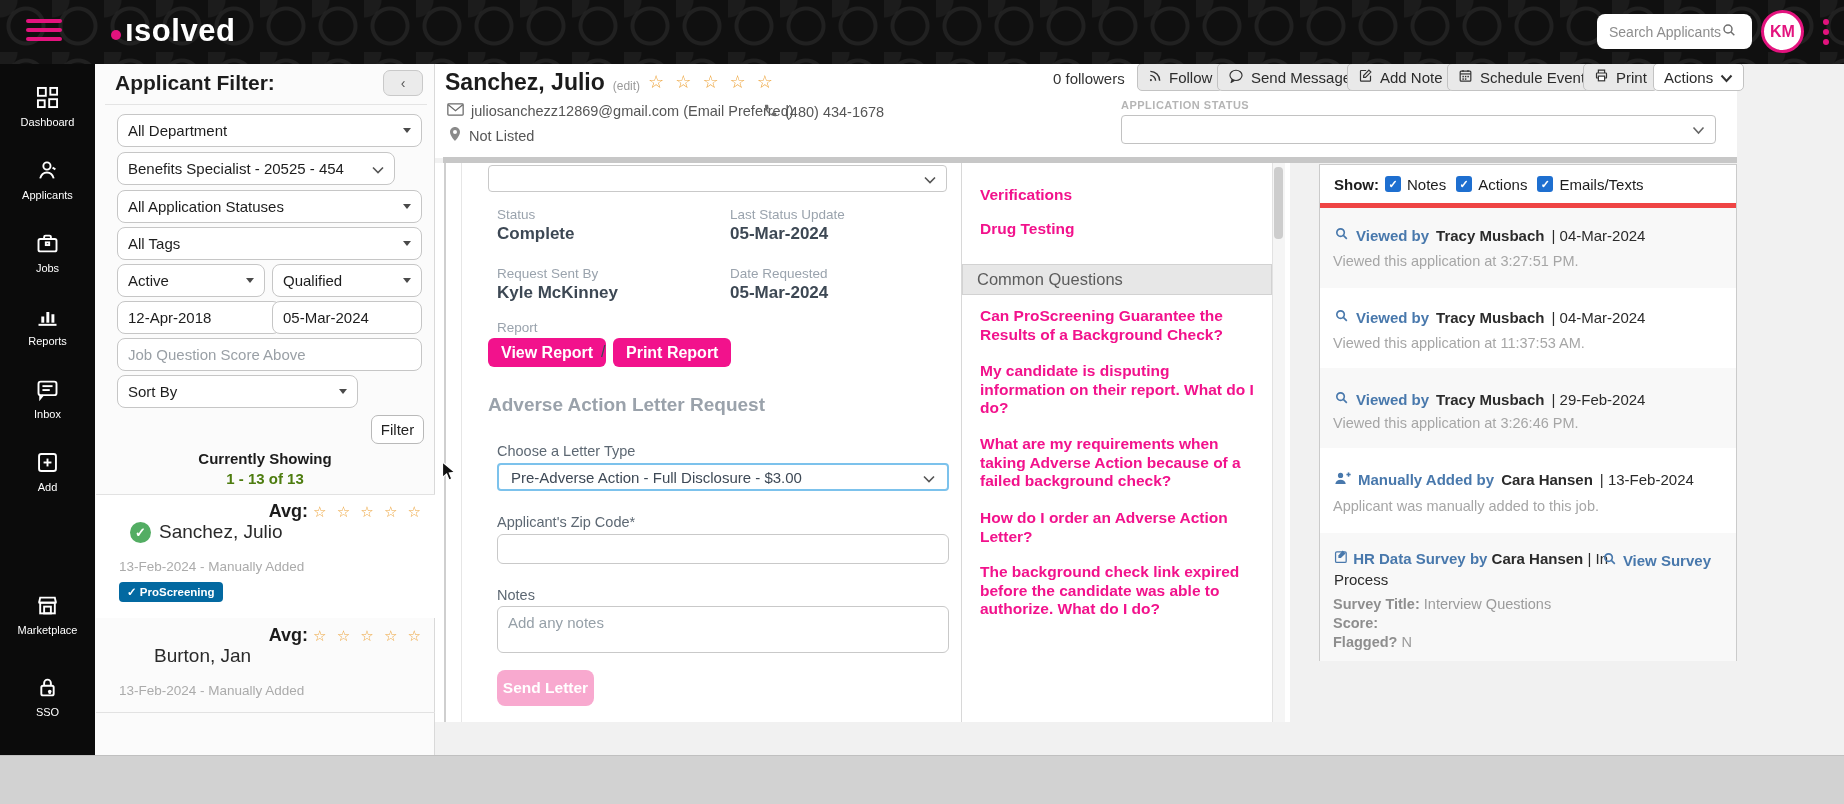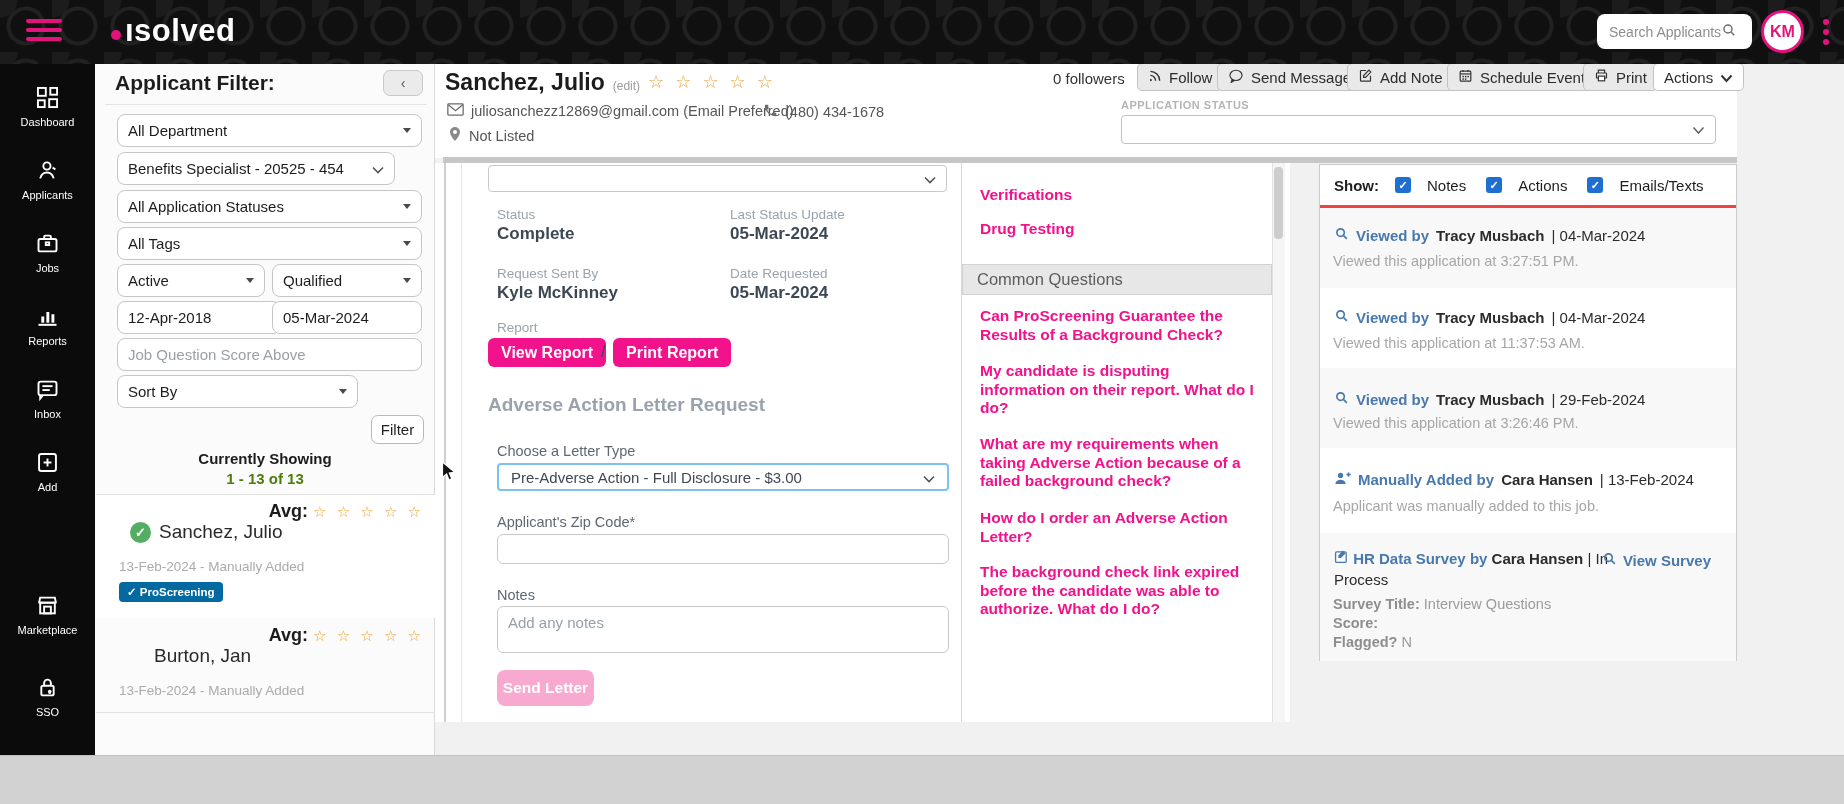--- a/index.html
+++ b/index.html
@@ -111,22 +111,22 @@
   #send-letter { left:497px; top:670px; width:97px; height:36px; background:#f8a9cf; color:#fff; font-weight:700;
     font-size:15.5px; border-radius:8px; display:flex; align-items:center; justify-content:center; cursor:default; }
 
   .pinklink { position:absolute; color:#f2128c; font-weight:700; font-size:15.5px; cursor:pointer; }
   #cq-header { left:962px; top:264px; width:310px; height:31px; background:#e7e7e7; border:1px solid #d2d2d2;
     display:flex; align-items:center; padding-left:14px; font-size:16.5px; color:#5c5c5c; }
   .qlink { position:absolute; left:980px; width:275px; color:#f2128c; font-weight:700; font-size:15.5px; line-height:18.5px; cursor:pointer; }
 
   
   #activity-panel { left:1319px; top:164px; width:418px; height:497px; background:#fff; border:1px solid #cbcbcb; }
-  #show-row { position:absolute; left:0; top:0; width:100%; height:43px; border-bottom:3px solid #ef4444;
-    display:flex; align-items:center; padding-left:14px; gap:16px; }
+  #show-row { position:absolute; left:0; top:0; width:100%; height:43px; border-bottom:5px solid #ef4444;
+    display:flex; align-items:center; padding-left:14px; gap:6px; }
   #show-label { font-size:15px; font-weight:700; color:#1d1d1d; }
   .cbx { width:16px; height:16px; border-radius:3px; background:#1e6fd0; color:#fff; font-size:11px; font-weight:700;
     display:inline-flex; align-items:center; justify-content:center; cursor:pointer; }
   .cbx-label { font-size:15px; color:#1d1d1d; margin-right:4px; }
   .entry { position:absolute; left:0; width:416px; }
   .entry.gray { background:#f8f8f8; }
   .entry-head { position:absolute; left:14px; display:flex; align-items:center; gap:7px; font-size:15px; white-space:nowrap; }
   .blue { color:#4878ac; font-weight:700; }
   .actor { color:#2b2b2b; font-weight:700; }
   .edate { color:#2b2b2b; }

